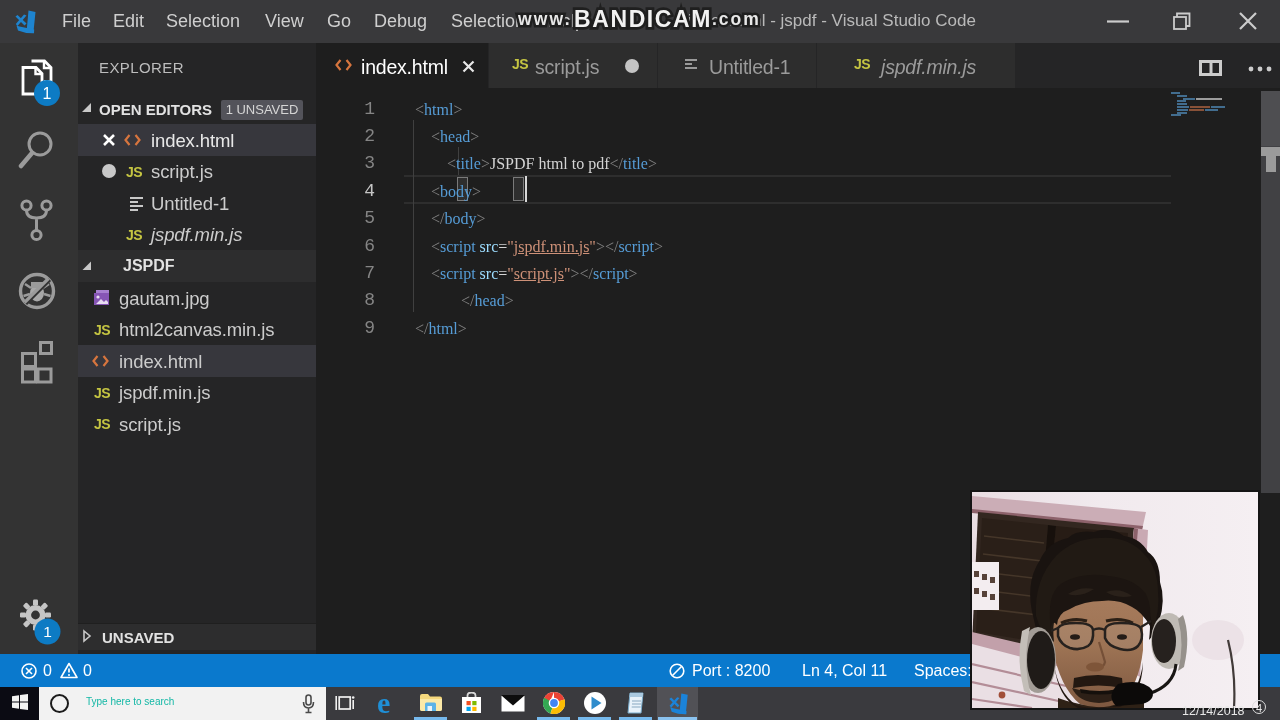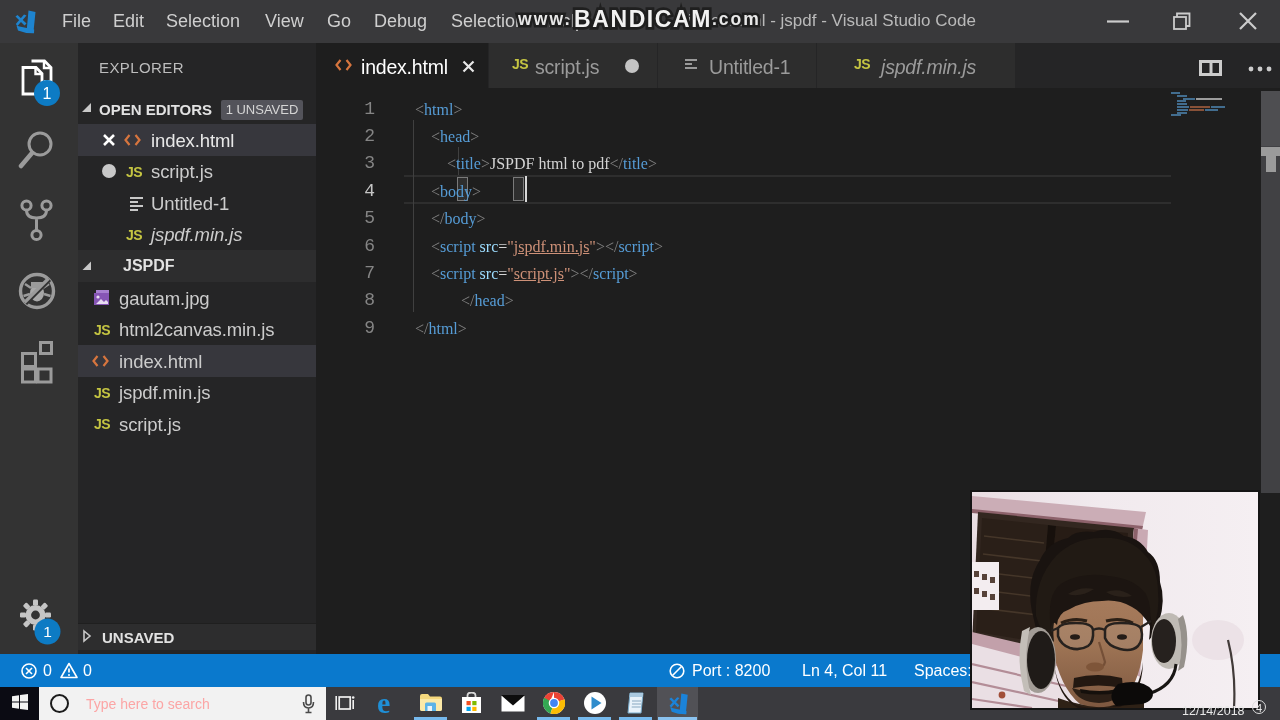--- a/index.html
+++ b/index.html
@@ -331,21 +331,21 @@
     <div class="abs" style="left:0;top:687px;width:39px;height:33px;background:#0b0b13;"></div>
     <svg class="abs" style="left:12px;top:694px" width="16" height="16" viewBox="0 0 16 16">
       <path d="M0 2.2 L7 1.2 L7 7.5 L0 7.5 Z" fill="#f2f2f2"></path>
       <path d="M8 1 L16 0 L16 7.5 L8 7.5 Z" fill="#f2f2f2"></path>
       <path d="M0 8.5 L7 8.5 L7 14.8 L0 13.8 Z" fill="#f2f2f2"></path>
       <path d="M8 8.5 L16 8.5 L16 16 L8 15 Z" fill="#f2f2f2"></path>
     </svg>
 
     <div class="abs" style="left:39px;top:687px;width:287px;height:33px;background:#f2f2f2;"></div>
     <span class="abs" style="left:50px;top:694px;width:19px;height:19px;border-radius:50%;border:2.4px solid #1b1b1b;"></span>
-    <span class="abs" style="left:86px;top:696px;color:#fca5a5;font-size:14px;">Type here to search</span>
+    <span class="abs" style="left:86px;top:696px;color:#14b8a6;font-size:10px;">Type here to search</span>
     <svg class="abs" style="left:302px;top:694px" width="13" height="20" viewBox="0 0 13 20">
       <rect x="4" y="1" width="5" height="10" rx="2.5" fill="none" stroke="#4a4a4a" stroke-width="1.6"></rect>
       <path d="M1.5 8 q0 6 5 6 q5 0 5 -6 M6.5 14 v4 M3.5 18.5 h6" fill="none" stroke="#4a4a4a" stroke-width="1.6"></path>
     </svg>
 
     <svg class="abs" style="left:335px;top:693px" width="20" height="20" viewBox="0 0 20 20">
       <path d="M1.2 3 v14" stroke="#f0f0f0" stroke-width="1.6"></path>
       <rect x="4.2" y="4" width="11" height="12" fill="none" stroke="#f0f0f0" stroke-width="1.7"></rect>
       <path d="M18.2 7 v9" stroke="#f0f0f0" stroke-width="1.6"></path>
       <circle cx="18.2" cy="4.5" r="1.3" fill="#f0f0f0"></circle>

